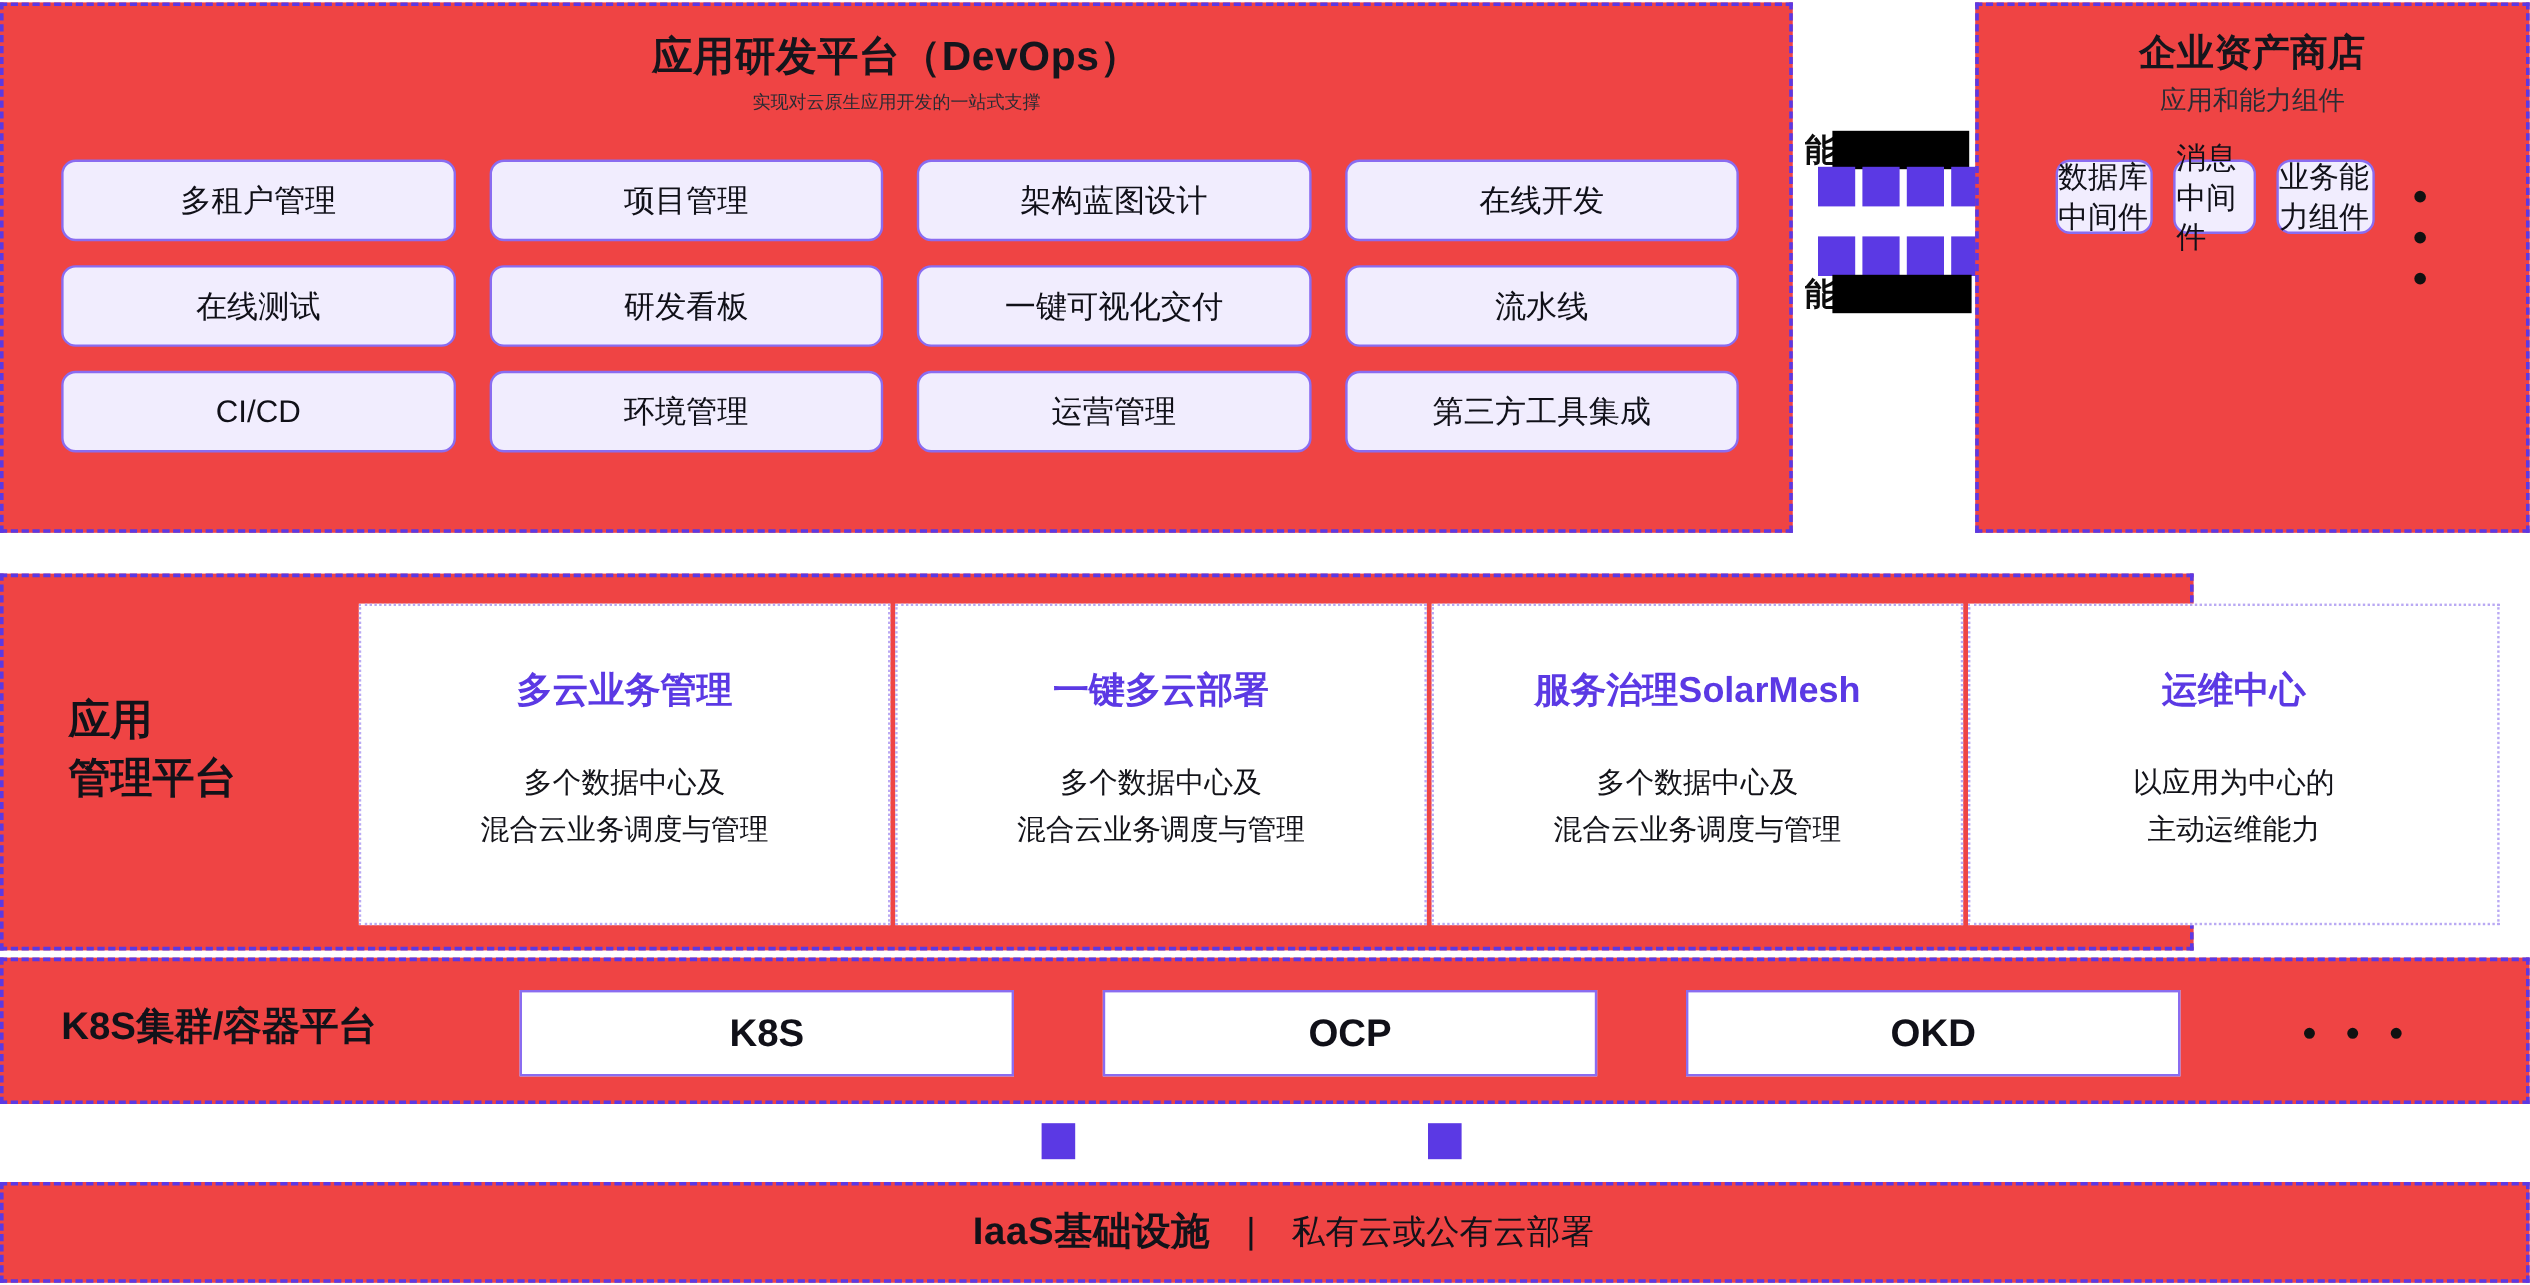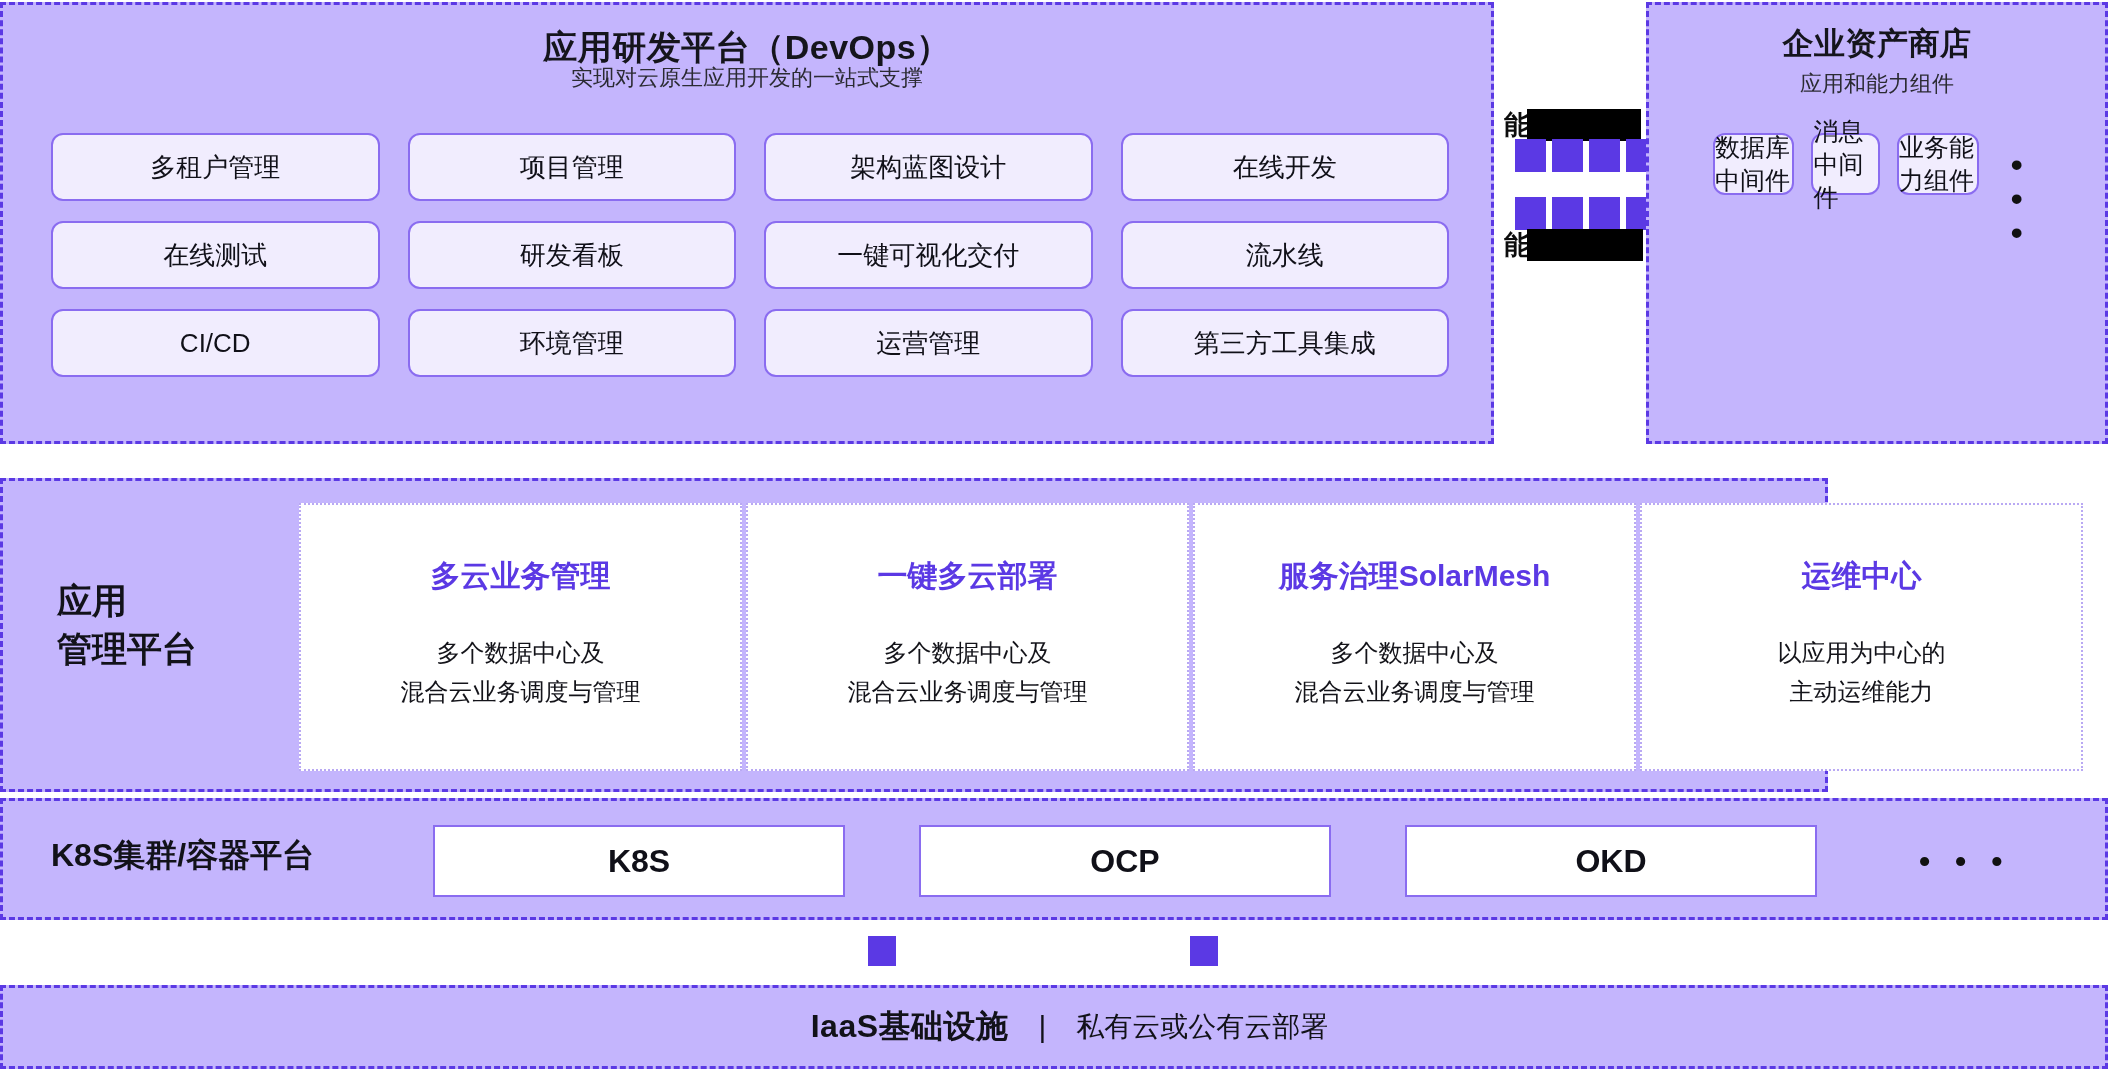--- a/index.html
+++ b/index.html
@@ -18,21 +18,21 @@
   #canvas {
     position: relative;
     width: 2108px;
     height: 1071px;
     background: #ffffff;
   }
 
   
   .section {
     position: absolute;
-    background: #c4b5fd;
+    background: #ef4444;
     border: 3px dashed #5b39e4;
     box-sizing: border-box;
   }
 
   
   #devops-panel {
     left: 0px;
     top: 2px;
     width: 1494px;
     height: 442px;
@@ -41,22 +41,23 @@
     text-align: center;
     font-size: 34px;
     font-weight: bold;
     color: #15151c;
     letter-spacing: 0.5px;
     margin-top: 24px;
     line-height: 1.1;
   }
   .panel-sub {
     text-align: center;
-    font-size: 22px;
+    font-size: 15px;
     color: #2b2b33;
+    margin-top: 12px;
     line-height: 1.1;
   }
 
   .devops-grid {
     position: absolute;
     left: 48px;
     top: 128px;
     width: 1398px;
     display: grid;
     grid-template-columns: repeat(4, 1fr);

